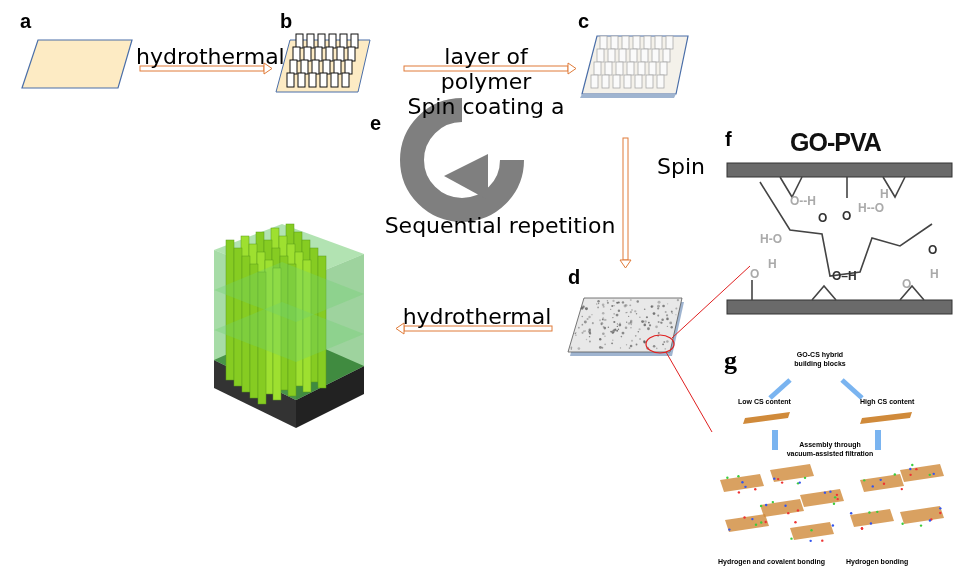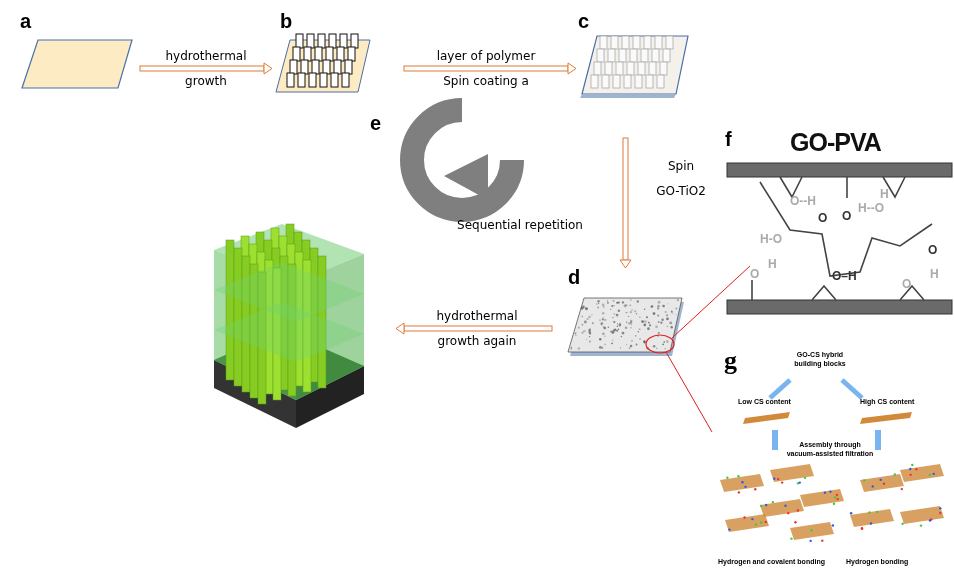--- a/index.html
+++ b/index.html
@@ -1,19 +1,19 @@
 <!DOCTYPE html>
 <html><head>
 <meta charset="utf-8">
 <style>
   html,body{margin:0;padding:0;background:#fff;}
   body{width:954px;height:573px;position:relative;overflow:hidden;font-family:"Liberation Sans","DejaVu Sans",sans-serif;}
   .abs{position:absolute;}
   .lbl{font-weight:bold;font-size:20px;color:#000;}
-  .cap{font-family:"DejaVu Sans","Liberation Sans",sans-serif;font-size:12px;color:#000;text-align:center;line-height:25px;}
+  .cap{font-family:"DejaVu Sans","Liberation Sans",sans-serif;font-size:22px;color:#000;text-align:center;line-height:25px;}
   svg{position:absolute;left:0;top:0;}
 </style>
 </head>
 <body>
 
 <div class="abs lbl" style="left:20px;top:10px;">a</div>
 <div class="abs lbl" style="left:280px;top:10px;">b</div>
 <div class="abs lbl" style="left:578px;top:10px;">c</div>
 <div class="abs lbl" style="left:370px;top:112px;">e</div>
 <div class="abs lbl" style="left:725px;top:128px;">f</div>
@@ -427,34 +427,31 @@
         <circle cx="931.2624828532236" cy="519.4777949245541" r="1.2" fill="#ee3333"></circle>
         <circle cx="902.6334362139918" cy="523.6765260631001" r="1.2" fill="#3ccc3c"></circle>
         <circle cx="929.9097393689987" cy="520.4472736625514" r="1.2" fill="#3355ee"></circle>
         <circle cx="940.301268861454" cy="512.999914266118" r="1.2" fill="#ee3333"></circle>
       </g>
   </g>
 </svg>
 
 <div class="abs cap" style="left:136px;top:44px;width:140px;">
   <div>hydrothermal</div>
-  <div>growth</div>
 </div>
 <div class="abs cap" style="left:400px;top:44px;width:172px;">
   <div>layer of polymer</div>
   <div>Spin coating a</div>
 </div>
-<div class="abs cap" style="left:400px;top:213px;width:240px;">Sequential repetition</div>
+<div class="abs cap" style="left:380px;top:213px;width:240px;">Sequential repetition</div>
 <div class="abs cap" style="left:636px;top:154px;width:90px;">
   <div>Spin</div>
-  <div>GO-TiO2</div>
 </div>
 <div class="abs cap" style="left:402px;top:304px;width:150px;">
   <div>hydrothermal</div>
-  <div>growth again</div>
 </div>
 
 <div class="abs" style="left:790px;top:128px;font-size:25px;font-weight:bold;color:#111;letter-spacing:-1px;">GO-PVA</div>
 
 <div class="abs" style="left:770px;top:350px;width:100px;text-align:center;font-size:7px;font-weight:bold;line-height:9px;">
   <div>GO-CS hybrid</div>
   <div>building blocks</div>
 </div>
 <div class="abs" style="left:738px;top:398px;font-size:7px;font-weight:bold;">Low CS content</div>
 <div class="abs" style="left:860px;top:398px;font-size:7px;font-weight:bold;">High CS content</div>

